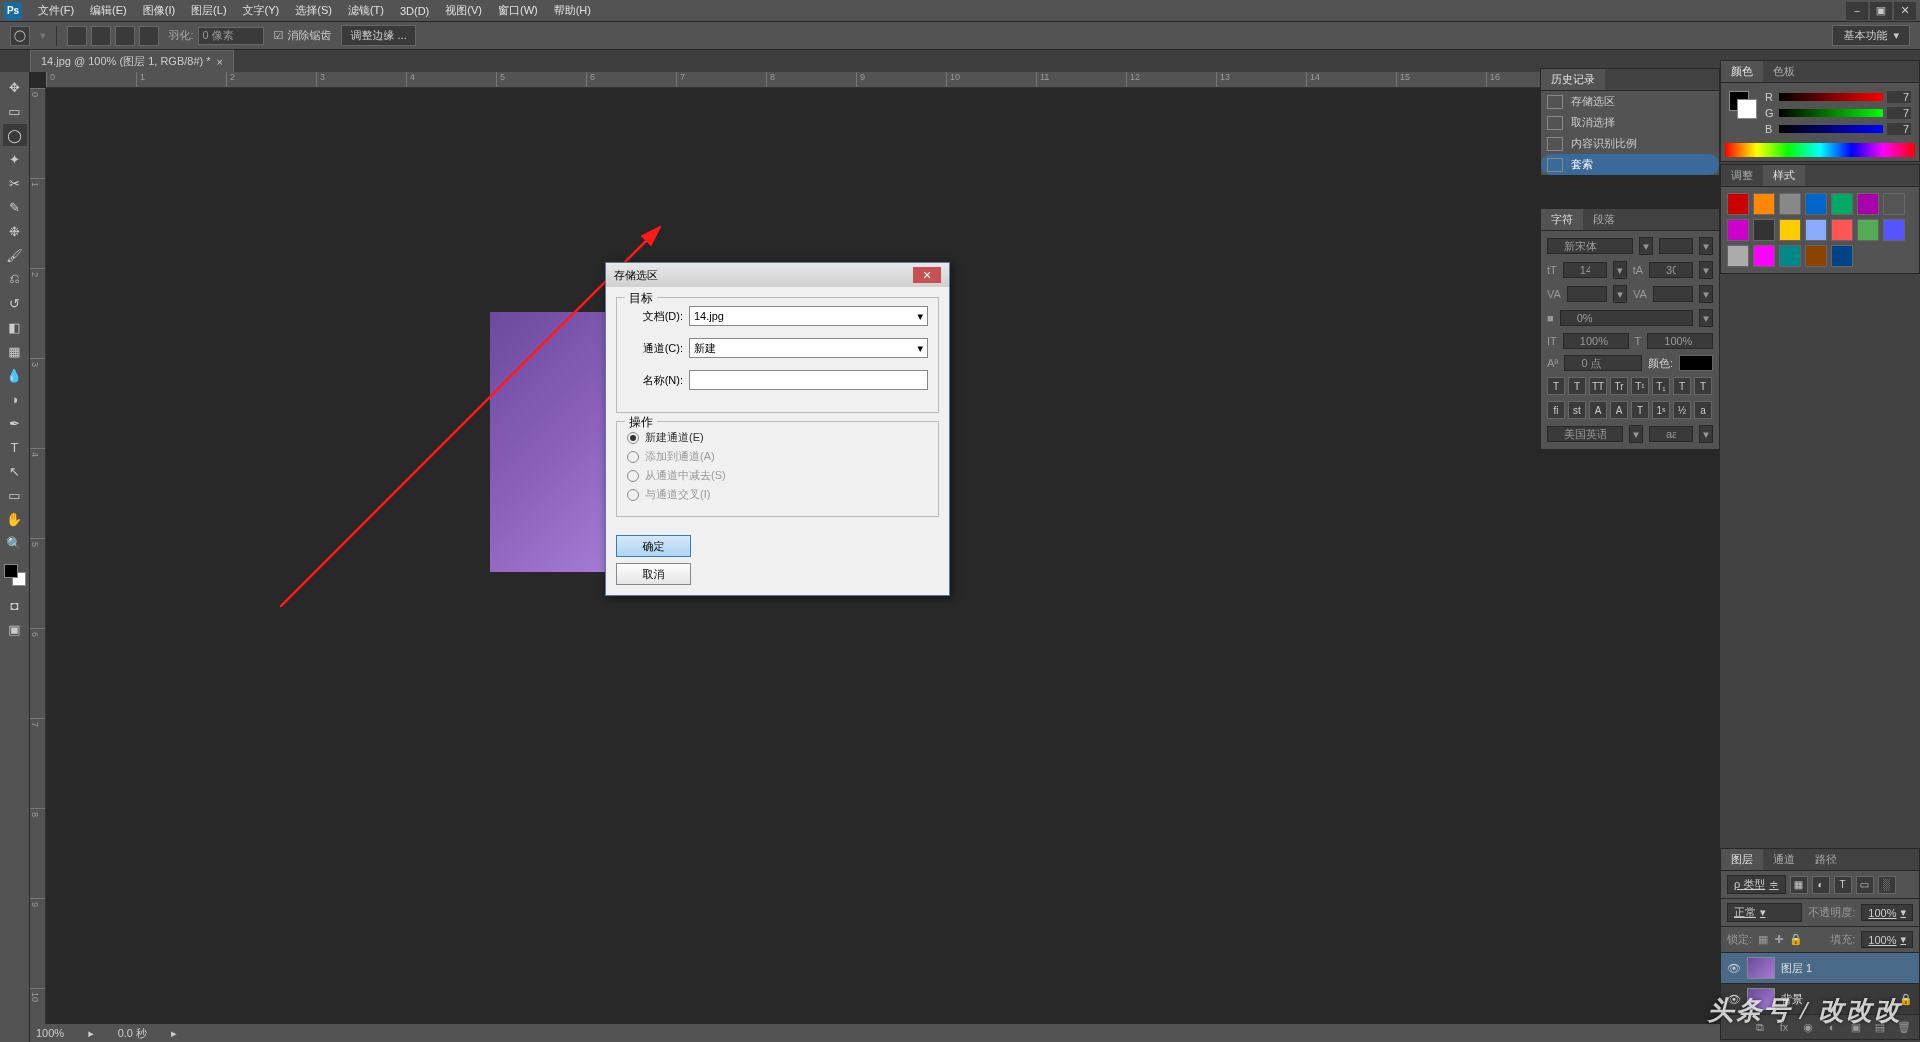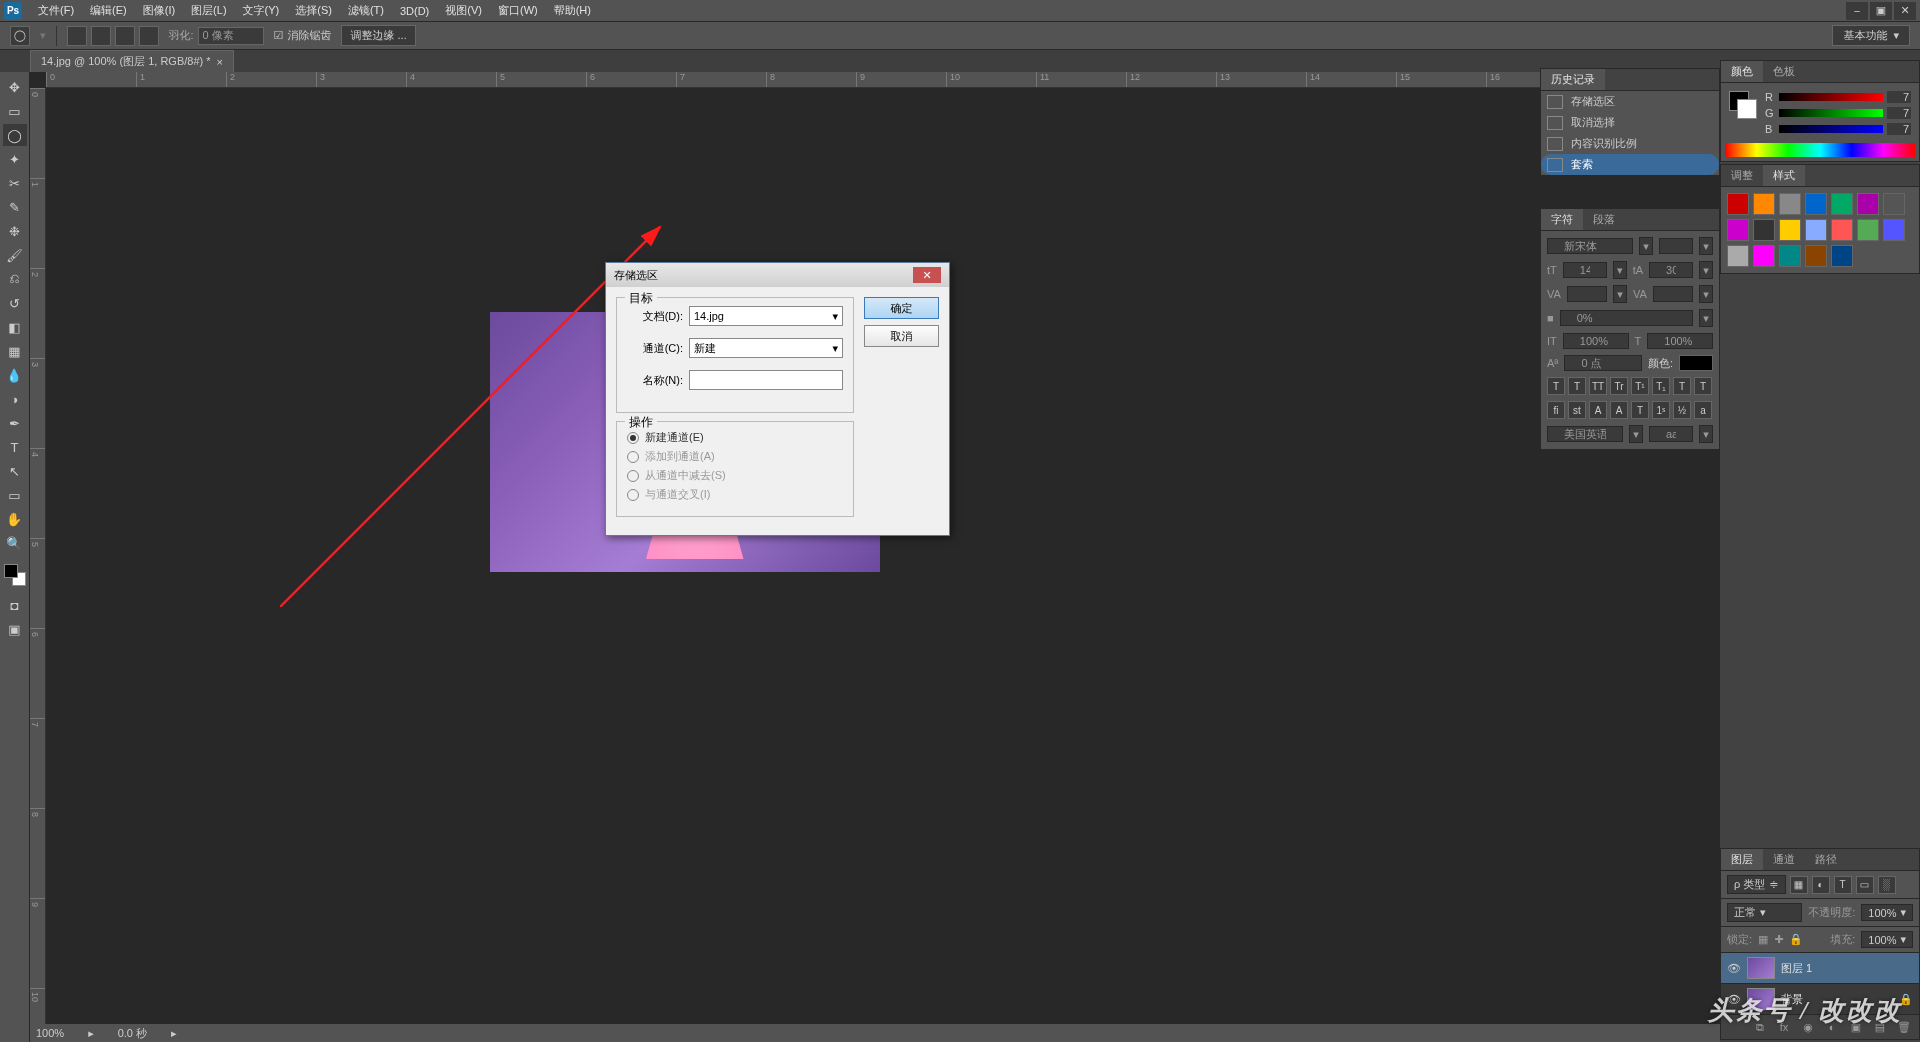--- a/index.html
+++ b/index.html
@@ -86,36 +86,36 @@
 .slider-b { background: linear-gradient(to right,#000,#00f); }
 .rgb-val { width: 24px; background: #3a3a3a; text-align: right; color: #ccc; padding: 0 2px; }
 .spectrum { height: 14px; background: linear-gradient(to right, red, yellow, lime, cyan, blue, magenta, red); margin: 0 4px 4px; }
 
 .styles-panel .styles-body { padding: 6px; display: flex; flex-wrap: wrap; gap: 4px; }
 .style-swatch { width: 22px; height: 22px; border: 1px solid #666; }
 
 .layers-panel { position: absolute; bottom: 0; left: 0; right: 0; }
 .layers-toolbar { display: flex; align-items: center; gap: 4px; padding: 4px 6px; border-bottom: 1px solid #282828; }
 .layers-toolbar2 { display: flex; align-items: center; gap: 6px; padding: 4px 6px; border-bottom: 1px solid #282828; color: #999; }
-.layer-dd { background: #3a3a3a; border: 1px solid #282828; color: #ccc; padding: 1px 6px; display: flex; align-items: center; gap: 4px; }
+.layer-dd { background: #3a3a3a; border: 1px solid #282828; color: #ccc; padding: 1px 6px; display: flex; align-items: center; gap: 4px; text-decoration: underline; }
 .layer-list { background: #3a3a3a; min-height: 60px; }
 .layer-item { display: flex; align-items: center; gap: 6px; padding: 4px 6px; border-bottom: 1px solid #282828; cursor: pointer; }
 .layer-item.active { background: #4a6a8a; }
 .eye-icon { width: 14px; color: #ccc; }
 .layer-thumb { width: 28px; height: 22px; background: linear-gradient(135deg, #6b4a9d, #a67dd4); border: 1px solid #888; }
 .layer-name { color: #e1e1e1; }
 .layers-footer { display: flex; justify-content: flex-end; gap: 6px; padding: 4px 6px; background: #424242; }
 .layers-footer .fbtn { width: 18px; height: 16px; color: #999; display: flex; align-items: center; justify-content: center; cursor: pointer; }
 .lock-icon { color: #999; }
 
 
 .dialog { position: absolute; left: 575px; top: 190px; width: 345px; background: #f0f0f0; border: 1px solid #5a7aa0; box-shadow: 2px 2px 8px rgba(0,0,0,0.5); color: #000; z-index: 100; }
 .dialog-title { background: linear-gradient(#e8e8e8,#d0d0d0); padding: 4px 8px; display: flex; align-items: center; font-size: 12px; }
 .dialog-close { margin-left: auto; width: 28px; height: 16px; background: #c75050; color: #fff; display: flex; align-items: center; justify-content: center; cursor: pointer; }
-.dialog-body { padding: 10px; display: flex; gap: 10px; }
+.dialog-body { padding: 10px; display: flex; gap: 10px; flex-direction: column; }
 .dialog-left { flex: 1; }
 .dialog-right { width: 75px; display: flex; flex-direction: column; gap: 6px; }
 .fieldset { border: 1px solid #bbb; padding: 8px 10px 10px; margin-bottom: 8px; position: relative; }
 .fieldset-legend { position: absolute; top: -8px; left: 8px; background: #f0f0f0; padding: 0 4px; font-size: 12px; }
 .field-row { display: flex; align-items: center; gap: 6px; margin-bottom: 12px; }
 .field-label { width: 56px; text-align: right; }
 .field-select { flex: 1; height: 20px; border: 1px solid #888; background: #fff; padding: 0 4px; display: flex; align-items: center; justify-content: space-between; }
 .field-input { flex: 1; height: 20px; border: 1px solid #888; background: #fff; padding: 0 4px; }
 .radio-row { display: flex; align-items: center; gap: 6px; margin-bottom: 4px; color: #333; }
 .radio-row.disabled { color: #999; }

